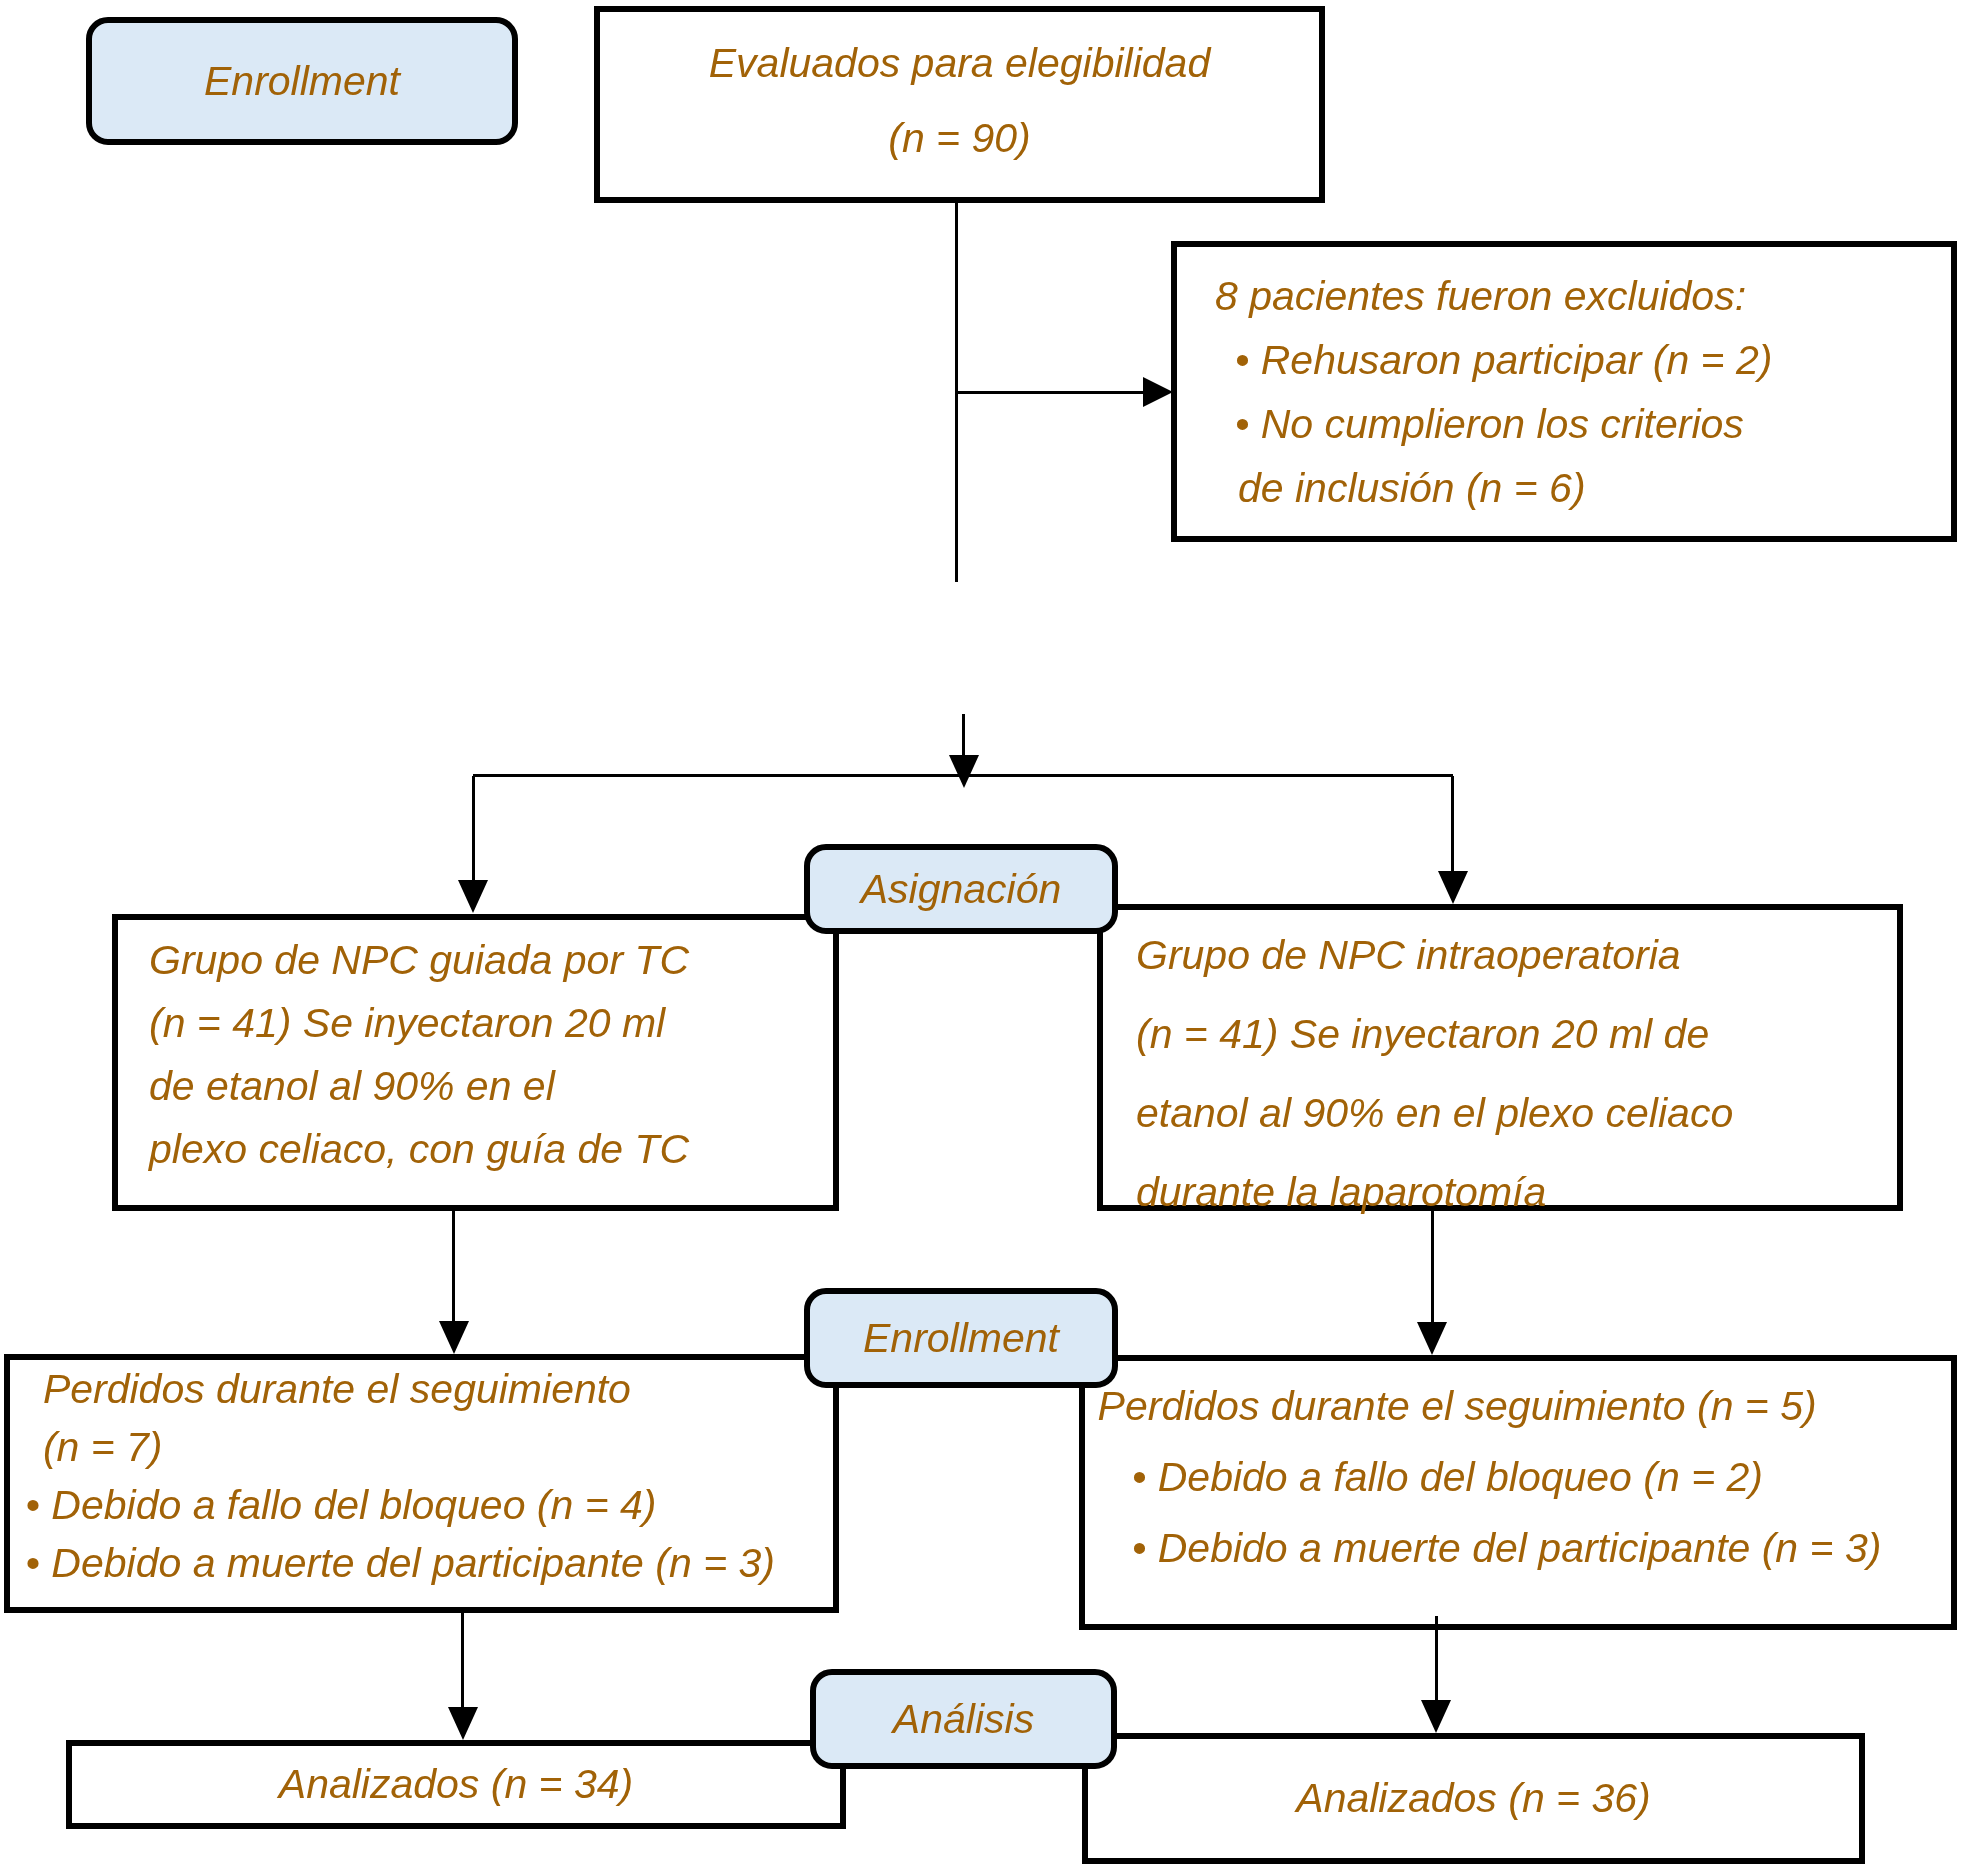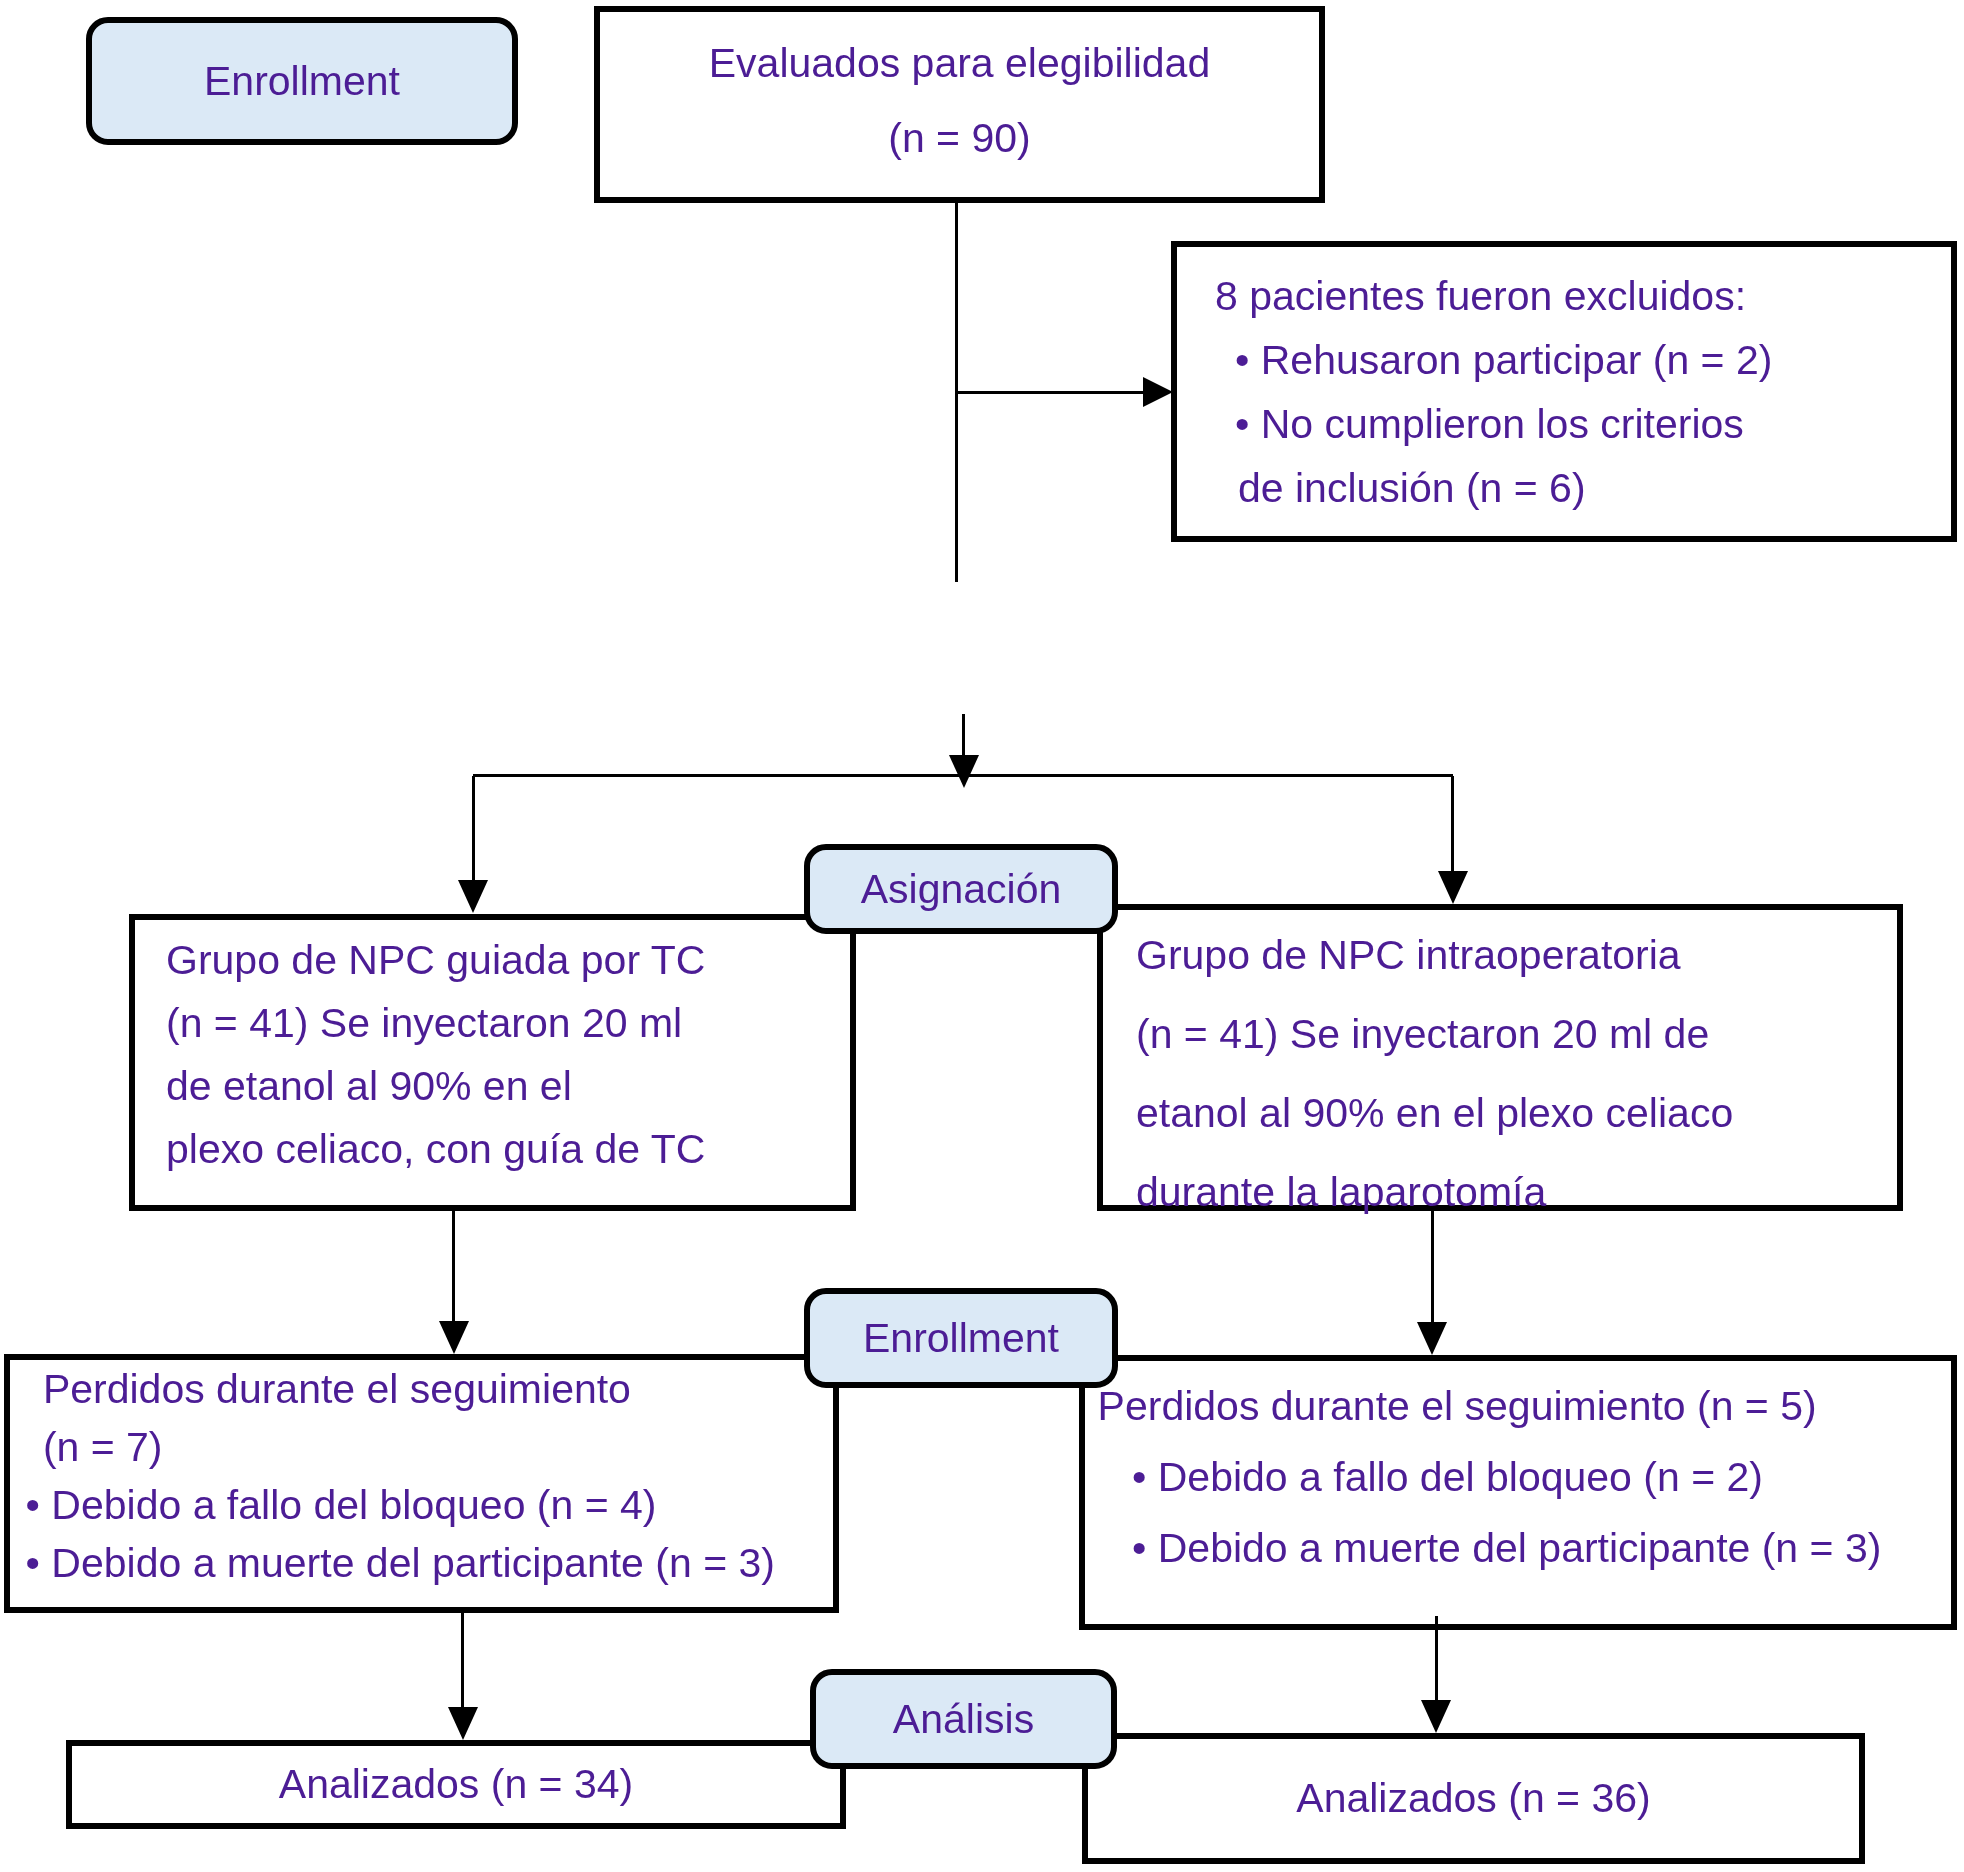--- a/index.html
+++ b/index.html
@@ -1,20 +1,20 @@
 <!DOCTYPE html>
 <html style="--stage-fill: #dbe9f6; --bg: #ffffff;font-size:12.6px"><head>
 <meta charset="utf-8">
 <style>
   html,body { margin:0; padding:0; background:#ffffff; }
   #canvas {
     position:relative; width:1965px; height:1873px;
     background:var(--bg,#ffffff);
     font-family:"Liberation Sans", sans-serif;
-    color:#4c1d95; overflow:hidden;
+    color:#a16207; overflow:hidden;font-style:italic;
   }
   .box {
     position:absolute; background:#ffffff; border:6.3px solid #000;
     box-sizing:border-box; font-size:41px; z-index:1;
   }
   .label-box {
     position:absolute; background:var(--stage-fill,#dbe9f6); border:6.3px solid #000;
     border-radius:22px; box-sizing:border-box; font-size:41px; z-index:5;
     display:flex; align-items:center; justify-content:center;
   }
@@ -67,21 +67,21 @@
   <div class="vline" style="left:962px; top:714px; width:3.1px; height:62px;"></div>
   <div class="hline" style="left:473px; top:774px; width:980px; height:3.1px;"></div>
   <div class="arrow-down" style="left:949px; top:755px;"></div>
 
   <div class="vline" style="left:472px; top:776px; width:3.1px; height:107px;"></div>
   <div class="arrow-down" style="left:458px; top:880px;"></div>
 
   <div class="vline" style="left:1451px; top:776px; width:3.1px; height:97px;"></div>
   <div class="arrow-down" style="left:1438px; top:871px;"></div>
 
-  <div class="box" style="left:129px; top:914px; width:727px; height:297px;">
+  <div class="box" style="left:112px; top:914px; width:727px; height:297px;">
     <div class="lines" style="padding-top:9.4px; line-height:63px; padding-left:31px;">
       <div>Grupo de NPC guiada por TC</div>
       <div>(n = 41) Se inyectaron 20 ml</div>
       <div>de etanol al 90% en el</div>
       <div>plexo celiaco, con guía de TC</div>
     </div>
   </div>
 
   <div class="box" style="left:1097px; top:904px; width:806px; height:307px;">
     <div class="lines" style="padding-top:5.5px; line-height:79px; padding-left:33px;">

